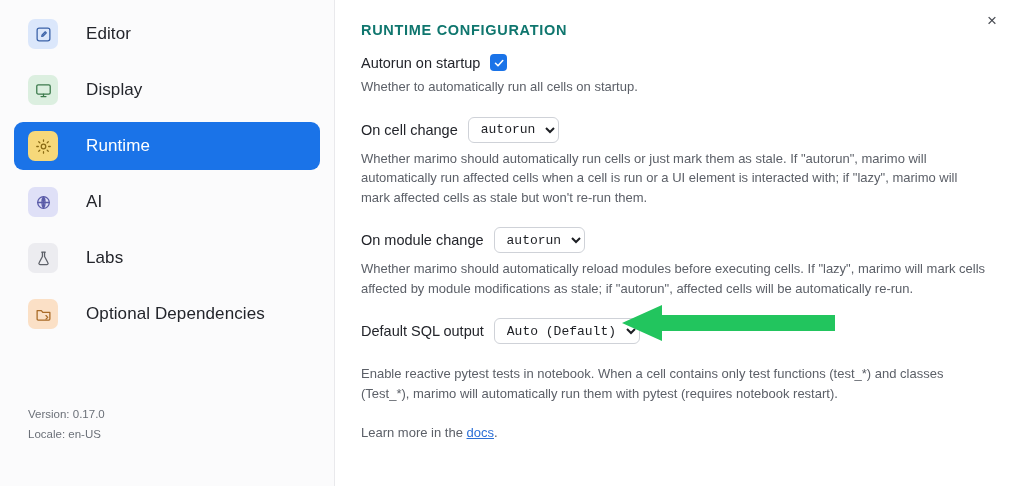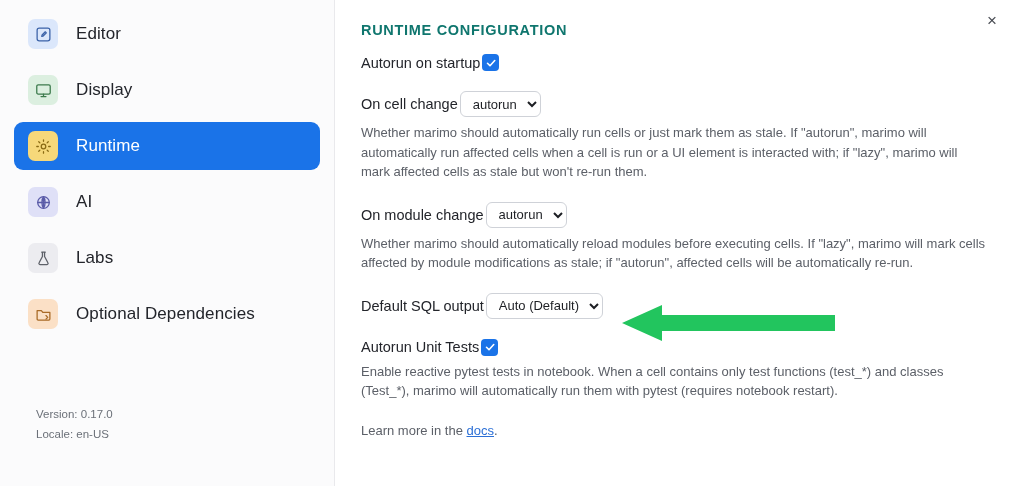--- a/index.html
+++ b/index.html
@@ -23,21 +23,21 @@
     height: 100%;
     background: #fbfbfc;
     border-right: 1px solid #e9e9ec;
     padding: 10px 14px 0 14px;
     position: relative;
     flex: 0 0 335px;
   }
   .nav-item {
     display: flex;
     align-items: center;
-    gap: 18px;
+    gap: 28px;
     height: 48px;
     padding: 0 14px;
     border-radius: 9px;
     margin-bottom: 8px;
     cursor: pointer;
     color: #22242a;
   }
   .nav-item .label {
     font-size: 17px;
     letter-spacing: .1px;
@@ -59,21 +59,21 @@
   .ico-editor  { background: #dbe7fb; }
   .ico-display { background: #dcefe0; }
   .ico-package { background: #f7d9dc; }
   .ico-runtime { background: #f6d87a; }
   .ico-ai      { background: #dfe0f7; }
   .ico-optdeps { background: #fbe0c6; }
   .ico-labs    { background: #ececf0; }
 
   .sidebar-footer {
     position: absolute;
-    left: 36px;
+    left: 28px;
     bottom: 42px;
     font-size: 11.5px;
     color: #6b7078;
     line-height: 20px;
   }
 
   
   .main {
     flex: 1 1 auto;
     padding: 18px 26px 0 26px;
@@ -83,21 +83,21 @@
   .panel-title {
     font-size: 14.5px;
     font-weight: bold;
     letter-spacing: .7px;
     color: #0f766e;
     margin: 4px 0 16px 0;
   }
   .row {
     display: flex;
     align-items: center;
-    gap: 2px;
+    gap: 10px;
     margin-top: 6px;
   }
   .field-label {
     font-size: 14.5px;
     color: #23252b;
   }
   .desc {
     font-size: 13px;
     color: #5c6068;
     line-height: 19.5px;
@@ -111,21 +111,21 @@
     border-radius: 4px;
     background: #1a73e8;
     display: inline-flex;
     align-items: center; justify-content: center;
     cursor: pointer;
     flex: 0 0 17px;
   }
   .checkbox svg { display: block; }
 
   select {
-    font-family: Liberation Sans, sans-serif;
+    font-family: Liberation Mono, monospace;
     font-size: 13px;
     color: #1d1f24;
     background: #ffffff;
     border: 1px solid #cfd2d8;
     border-radius: 6px;
     padding: 3px 6px 3px 8px;
     height: 26px;
     cursor: pointer;
   }
 
@@ -238,20 +238,21 @@
     <div class="panel-title">RUNTIME CONFIGURATION</div>
 
     <div class="row">
       <span class="field-label">Autorun on startup</span>
       <span class="checkbox">
         <svg width="12" height="12" viewBox="0 0 24 24" fill="none" stroke="#ffffff" stroke-width="3.2" stroke-linecap="round" stroke-linejoin="round">
           <path d="M5 12.5 10 17.5 19.5 7"></path>
         </svg>
       </span>
     </div>
+    <div class="desc">Whether to automatically run all cells on startup.</div>
 
     <div class="gap"></div>
 
     <div class="row">
       <span class="field-label">On cell change</span>
       <select>
         <option>autorun</option>
       </select>
     </div>
     <div class="desc">Whether marimo should automatically run cells or just mark them as stale. If "autorun", marimo will automatically run affected cells when a cell is run or a UI element is interacted with; if "lazy", marimo will mark affected cells as stale but won't re-run them.</div>
@@ -270,28 +271,20 @@
 
     <div class="row">
       <span class="field-label">Default SQL output</span>
       <select>
         <option>Auto (Default)</option>
       </select>
     </div>
 
     <div class="gap"></div>
 
-    <div class="row">
-      <span class="field-label">Autorun Unit Tests</span>
-      <span class="checkbox">
-        <svg width="12" height="12" viewBox="0 0 24 24" fill="none" stroke="#ffffff" stroke-width="3.2" stroke-linecap="round" stroke-linejoin="round">
-          <path d="M5 12.5 10 17.5 19.5 7"></path>
-        </svg>
-      </span>
-    </div>
     <div class="desc">Enable reactive pytest tests in notebook. When a cell contains only test functions (test_*) and classes (Test_*), marimo will automatically run them with pytest (requires notebook restart).</div>
 
     <div class="learn">
       <span>Learn more in the </span><a href="#">docs</a><span>.</span>
     </div>
   </div>
 
   <div class="arrow">
     <svg width="220" height="40" viewBox="0 0 220 40">
       <g fill="#22c55e">

